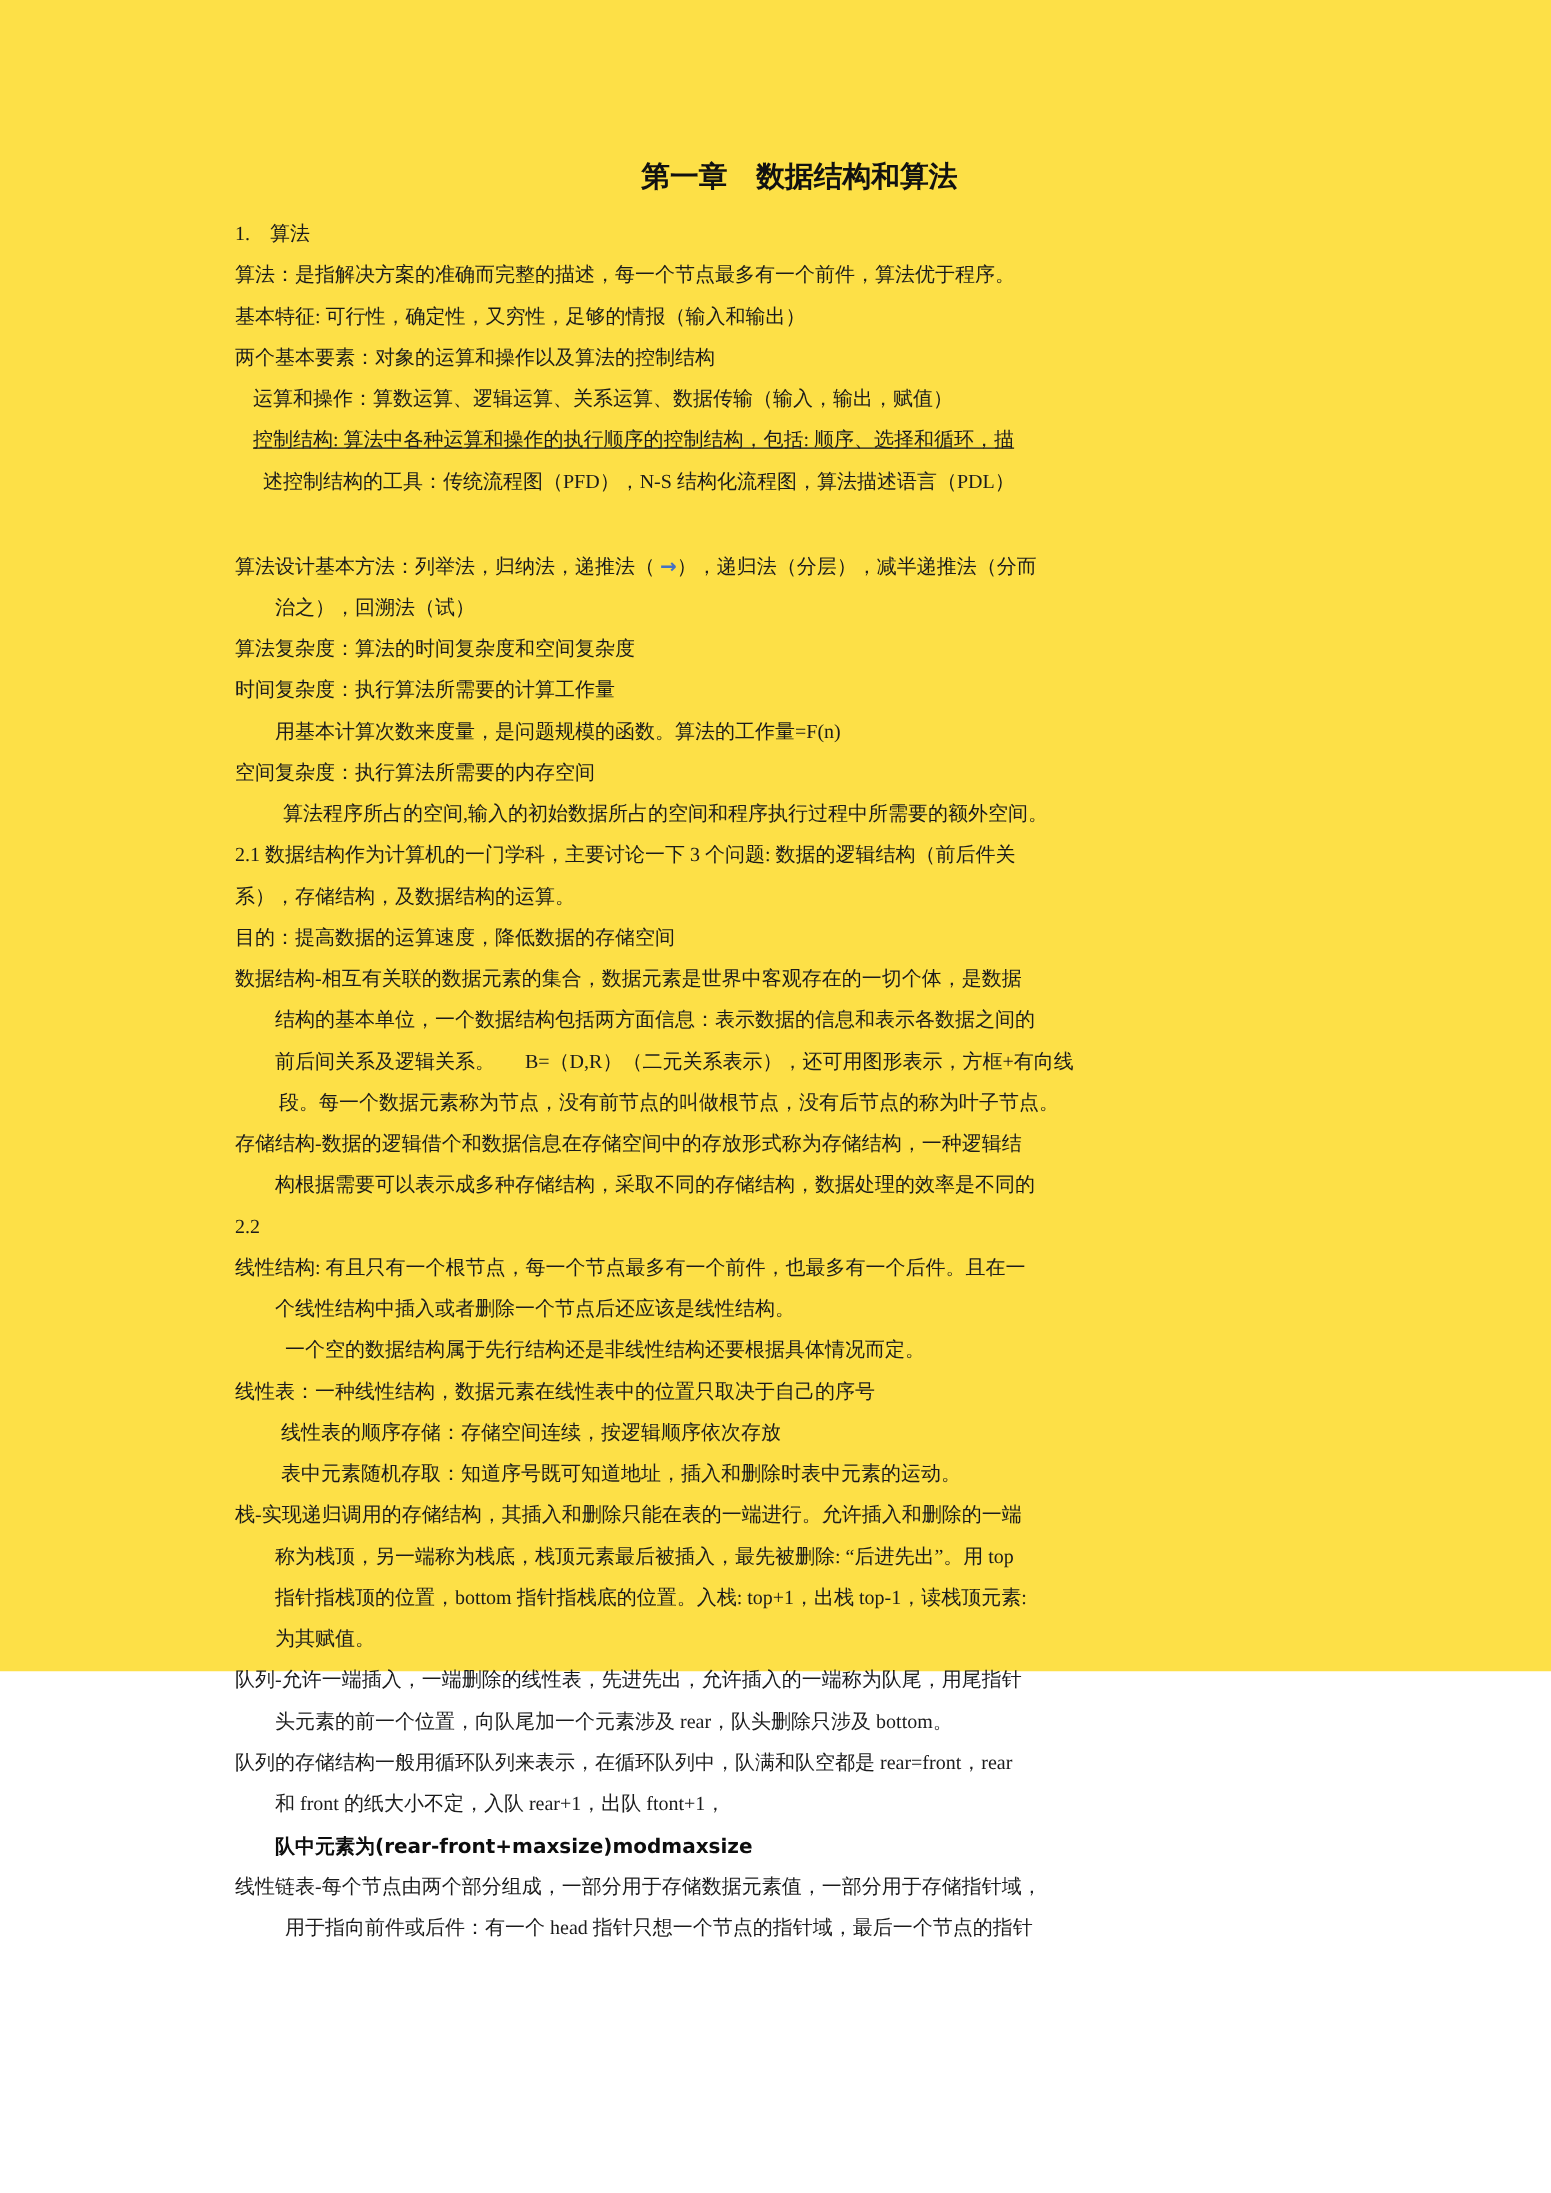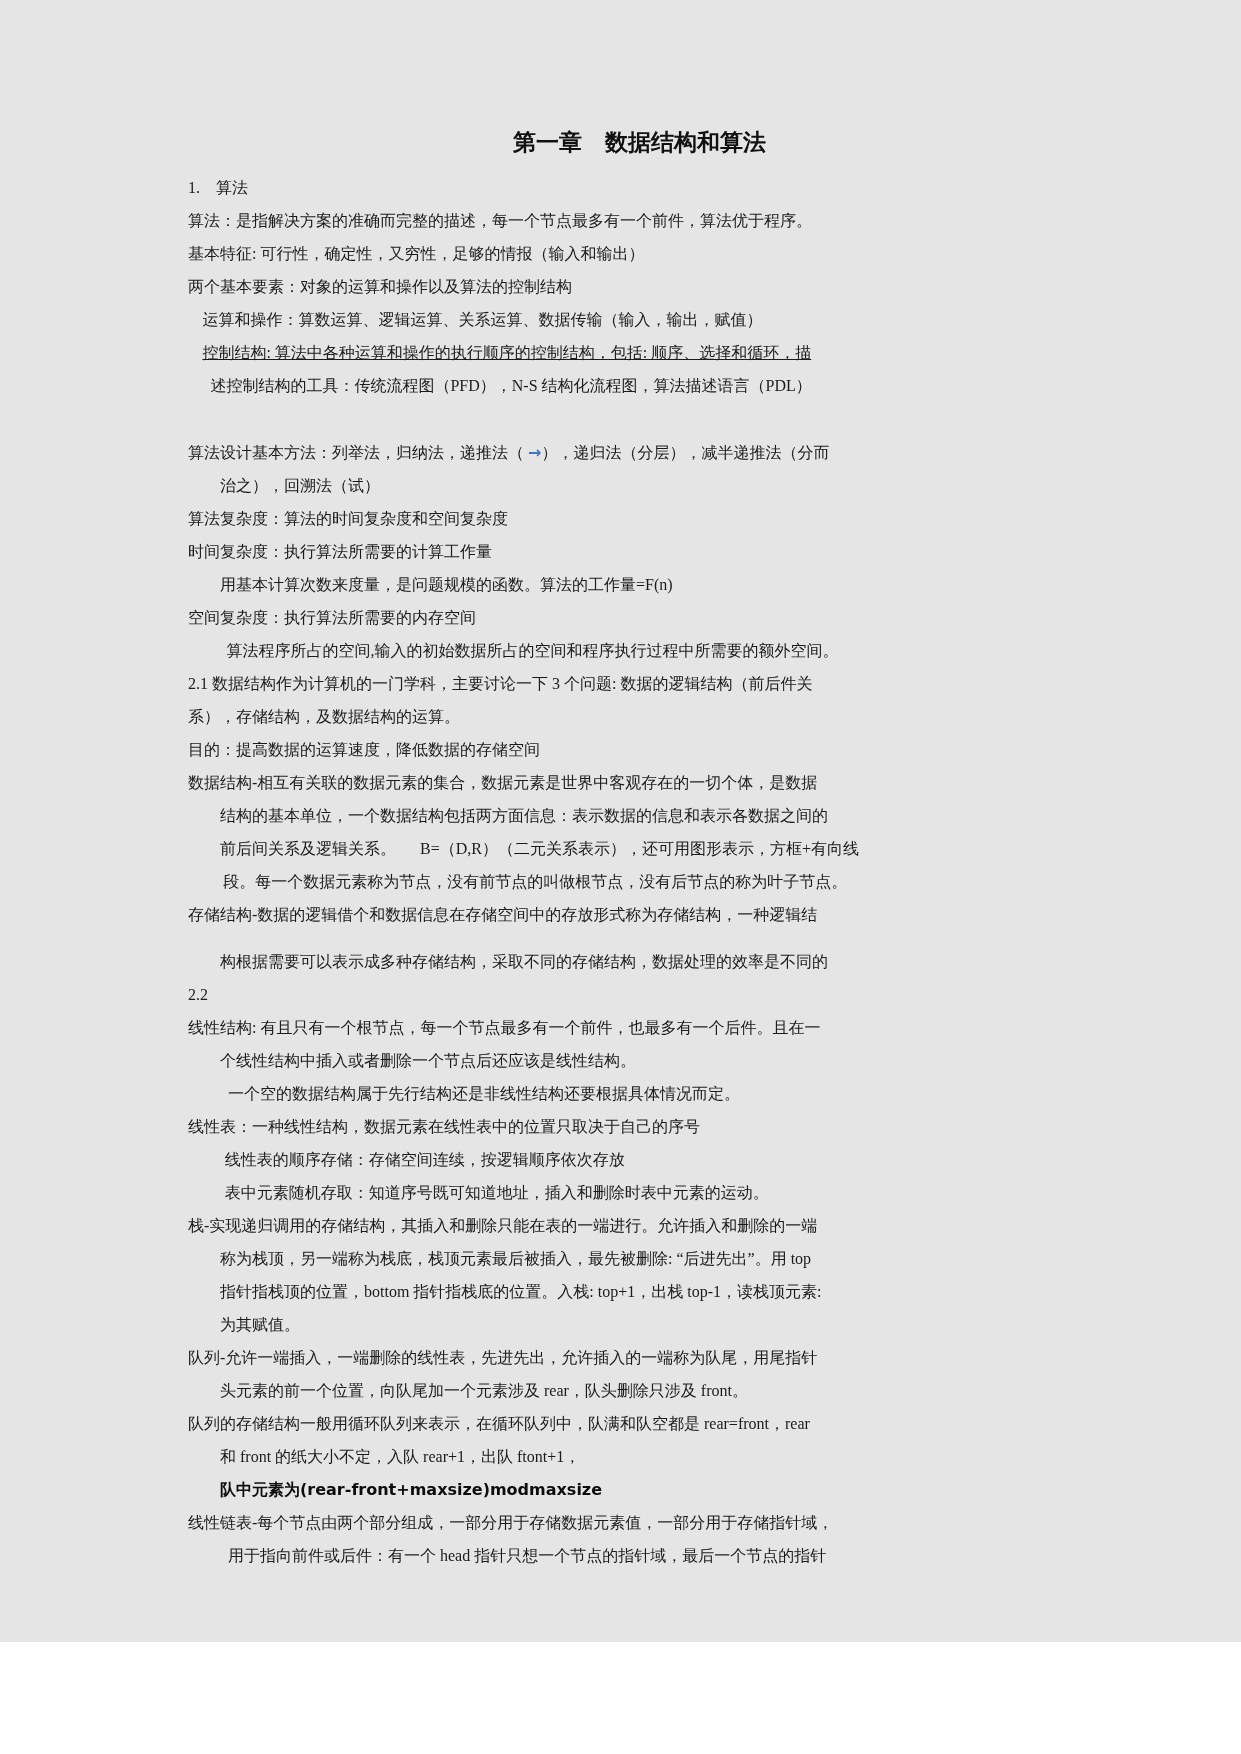--- a/index.html
+++ b/index.html
@@ -10,23 +10,23 @@
   body {
     width: 1241px;
     height: 1754px;
     overflow: hidden;
     color: #1b1b1b;
     font-family: "Liberation Serif", "DejaVu Serif", serif;
   }
   .page {
     box-sizing: border-box;
     width: 1241px;
-    height: 1642px;
+    height: 1337px;
     padding: 126px 150px 0 188px;
-    background: #e5e5e5;
+    background: #fde047;
   }
   .doc-title {
     margin: 0 0 12px 0;
     font-size: 23px;
     line-height: 33px;
     font-weight: bold;
     text-align: center;
     color: #111111;
     font-family: "DejaVu Sans", "Liberation Sans", sans-serif;
     white-space: pre;
@@ -72,33 +72,33 @@
       <div class="line" style="padding-left: 0em;"><span>空间复杂度：执行算法所需要的内存空间</span></div>
       <div class="line" style="padding-left: 2.4em;"><span>算法程序所占的空间,输入的初始数据所占的空间和程序执行过程中所需要的额外空间。</span></div>
       <div class="line" style="padding-left: 0em;"><span>2.1 数据结构作为计算机的一门学科，主要讨论一下 3 个问题: 数据的逻辑结构（前后件关</span></div>
       <div class="line" style="padding-left: 0em;"><span>系），存储结构，及数据结构的运算。</span></div>
       <div class="line" style="padding-left: 0em;"><span>目的：提高数据的运算速度，降低数据的存储空间</span></div>
       <div class="line" style="padding-left: 0em;"><span>数据结构-相互有关联的数据元素的集合，数据元素是世界中客观存在的一切个体，是数据</span></div>
       <div class="line" style="padding-left: 2em;"><span>结构的基本单位，一个数据结构包括两方面信息：表示数据的信息和表示各数据之间的</span></div>
       <div class="line" style="padding-left: 2em;"><span>前后间关系及逻辑关系。　  B=（D,R）（二元关系表示），还可用图形表示，方框+有向线</span></div>
       <div class="line" style="padding-left: 2.2em;"><span>段。每一个数据元素称为节点，没有前节点的叫做根节点，没有后节点的称为叶子节点。</span></div>
       <div class="line" style="padding-left: 0em;"><span>存储结构-数据的逻辑借个和数据信息在存储空间中的存放形式称为存储结构，一种逻辑结</span></div>
-      <div class="line" style="padding-left: 2em; margin-top: 14px;"><span>构根据需要可以表示成多种存储结构，采取不同的存储结构，数据处理的效率是不同的</span></div>
+      <div class="line" style="padding-left: 2em;"><span>构根据需要可以表示成多种存储结构，采取不同的存储结构，数据处理的效率是不同的</span></div>
       <div class="line" style="padding-left: 0em;"><span>2.2</span></div>
       <div class="line" style="padding-left: 0em;"><span>线性结构: 有且只有一个根节点，每一个节点最多有一个前件，也最多有一个后件。且在一</span></div>
       <div class="line" style="padding-left: 2em;"><span>个线性结构中插入或者删除一个节点后还应该是线性结构。</span></div>
       <div class="line" style="padding-left: 2.5em;"><span>一个空的数据结构属于先行结构还是非线性结构还要根据具体情况而定。</span></div>
       <div class="line" style="padding-left: 0em;"><span>线性表：一种线性结构，数据元素在线性表中的位置只取决于自己的序号</span></div>
       <div class="line" style="padding-left: 2.3em;"><span>线性表的顺序存储：存储空间连续，按逻辑顺序依次存放</span></div>
       <div class="line" style="padding-left: 2.3em;"><span>表中元素随机存取：知道序号既可知道地址，插入和删除时表中元素的运动。</span></div>
       <div class="line" style="padding-left: 0em;"><span>栈-实现递归调用的存储结构，其插入和删除只能在表的一端进行。允许插入和删除的一端</span></div>
       <div class="line" style="padding-left: 2em;"><span>称为栈顶，另一端称为栈底，栈顶元素最后被插入，最先被删除: “后进先出”。用 top</span></div>
       <div class="line" style="padding-left: 2em;"><span>指针指栈顶的位置，bottom 指针指栈底的位置。入栈: top+1，出栈 top-1，读栈顶元素:</span></div>
       <div class="line" style="padding-left: 2em;"><span>为其赋值。</span></div>
       <div class="line" style="padding-left: 0em;"><span>队列-允许一端插入，一端删除的线性表，先进先出，允许插入的一端称为队尾，用尾指针</span></div>
-      <div class="line" style="padding-left: 2em;"><span>头元素的前一个位置，向队尾加一个元素涉及 rear，队头删除只涉及 front。</span></div>
+      <div class="line" style="padding-left: 2em;"><span>头元素的前一个位置，向队尾加一个元素涉及 rear，队头删除只涉及 bottom。</span></div>
       <div class="line" style="padding-left: 0em;"><span>队列的存储结构一般用循环队列来表示，在循环队列中，队满和队空都是 rear=front，rear</span></div>
       <div class="line" style="padding-left: 2em;"><span>和 front 的纸大小不定，入队 rear+1，出队 ftont+1，</span></div>
       <div class="line bold" style="padding-left: 2em;"><span>队中元素为(rear-front+maxsize)modmaxsize</span></div>
       <div class="line" style="padding-left: 0em;"><span>线性链表-每个节点由两个部分组成，一部分用于存储数据元素值，一部分用于存储指针域，</span></div>
       <div class="line" style="padding-left: 2.5em;"><span>用于指向前件或后件：有一个 head 指针只想一个节点的指针域，最后一个节点的指针</span></div>
     </div>
 </div>
 
 </body></html>

